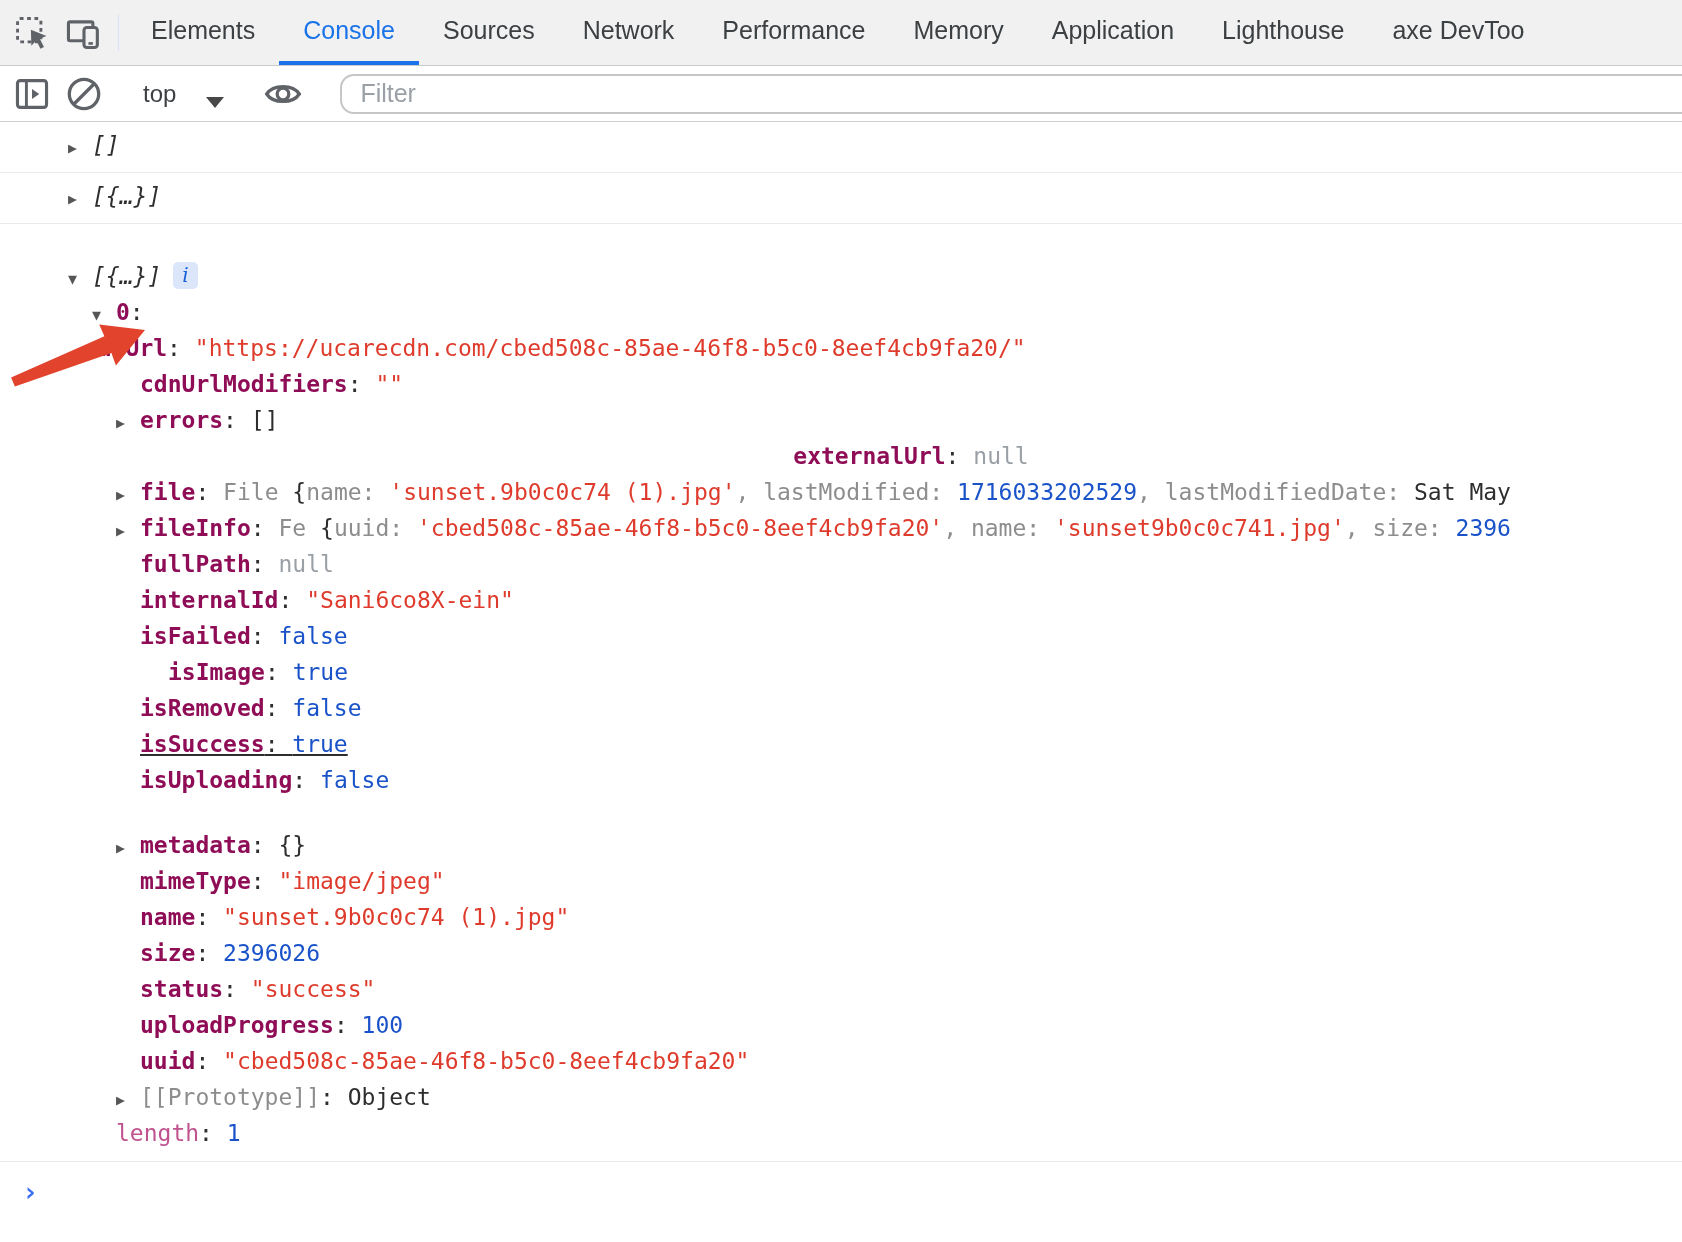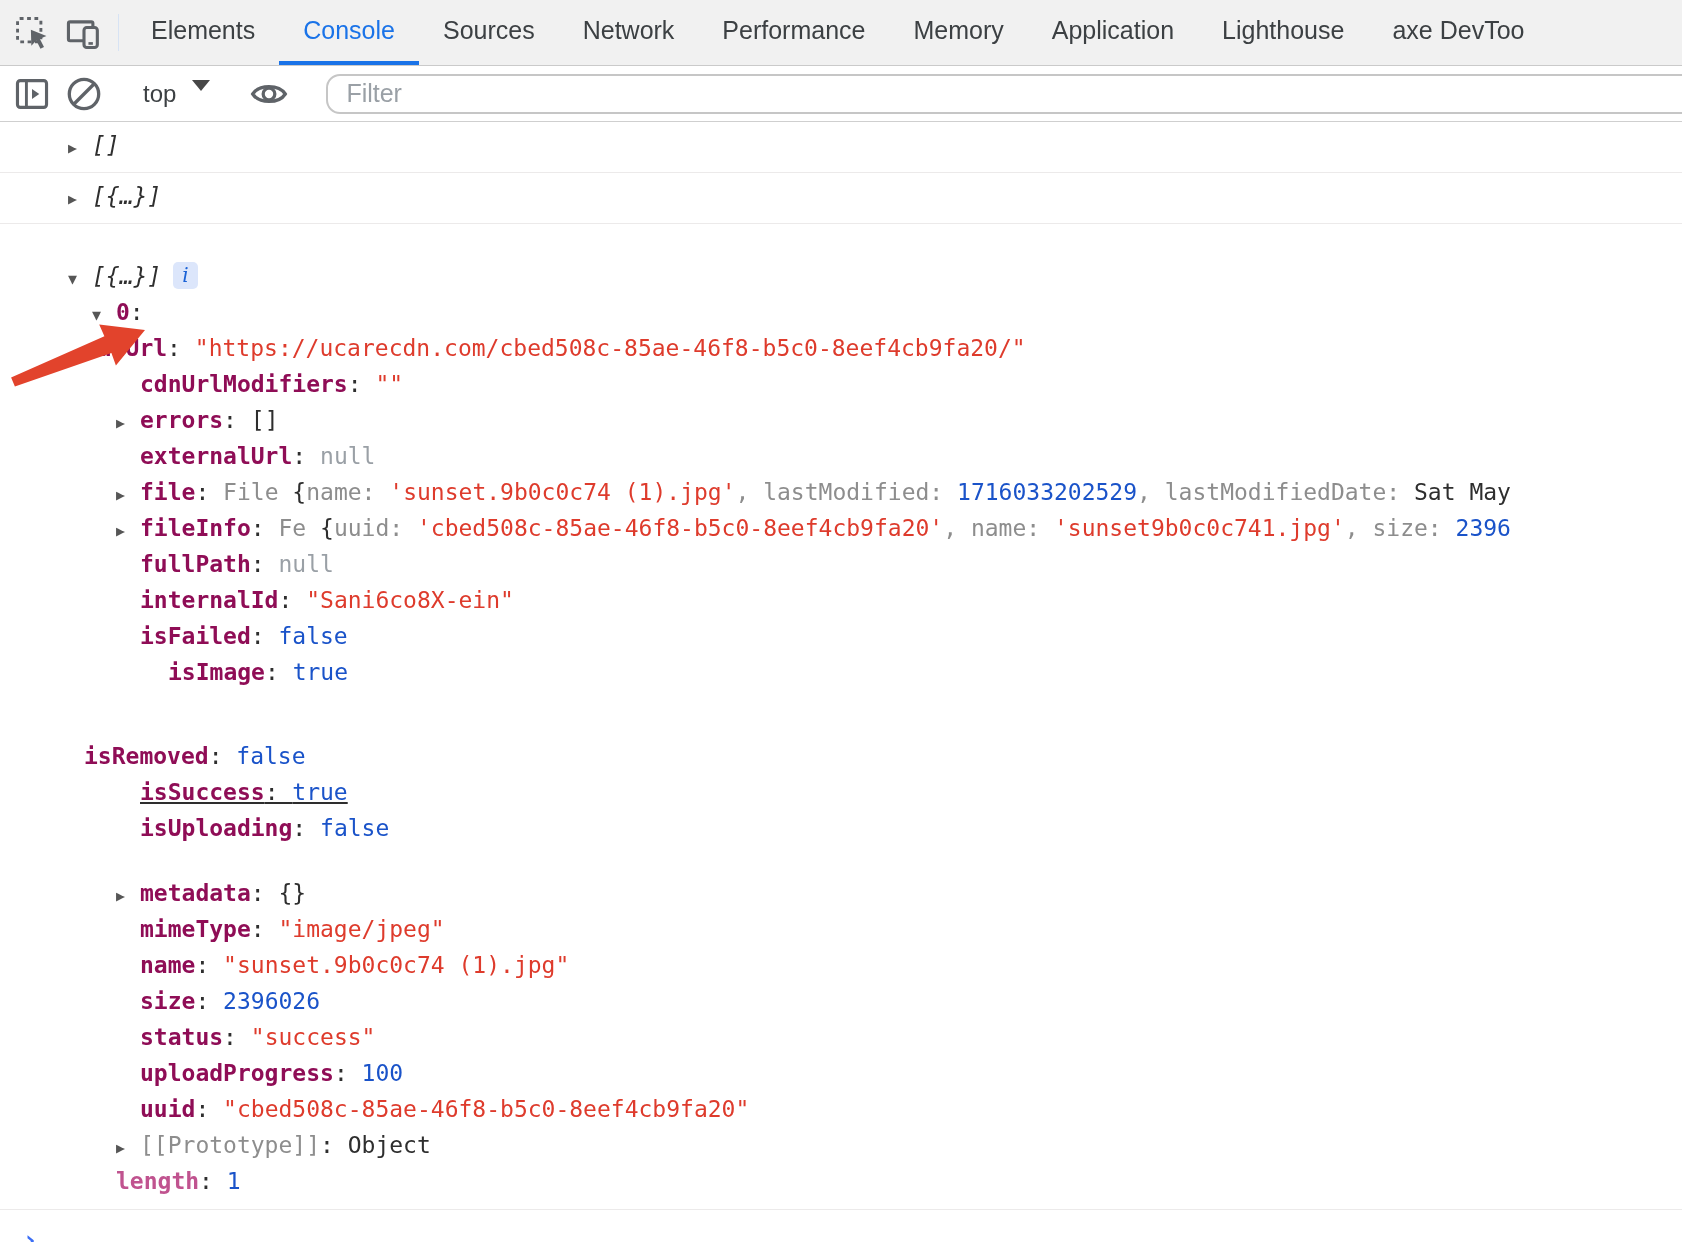--- a/index.html
+++ b/index.html
@@ -11,39 +11,39 @@
     display:flex; align-items:stretch; overflow:hidden; }
   .icon-btn { width:52px; display:flex; align-items:center; justify-content:center; cursor:pointer; }
   .vdiv { width:1px; background:#d7e3f4; margin:14px 8px; }
   .tab { display:flex; align-items:center; padding:0 24px; font-size:25px;
     color:var(--c-tab_text); border-bottom:4px solid transparent; white-space:nowrap; cursor:pointer; }
   .tab.active { color:var(--c-accent); border-bottom-color:var(--c-accent);text-align:right; }
 
   
   .toolbar2 { height:56px; background:#fff; border-bottom:1px solid #cfcfcf;
     display:flex; align-items:center; padding-left:6px; }
-  .ctx { display:flex; align-items:flex-start; gap:16px; padding:0 16px; font-size:24px; color:#3c4043; cursor:pointer; }
+  .ctx { display:flex; align-items:flex-end; gap:30px; padding:0 16px; font-size:24px; color:#3c4043; cursor:pointer; }
   .caret { width:0; height:0; border-left:9px solid transparent; border-right:9px solid transparent;
     border-top:11px solid #474747; }
   .filter-wrap { flex:1; margin:0 -16px 0 14px; }
   .filter-input { width:100%; height:40px; border:2px solid #c6c6c6; border-radius:14px;
     font-size:25px; padding:0 18px; color:#202124; outline:none; }
   .filter-input::placeholder { color:#9aa0a6; }
 
   
   .console-area { font-family:"DejaVu Sans Mono", monospace; font-size:23px; color:var(--c-dark); position:relative; }
   .entry { border-bottom:1px solid #eceaea; }
   .entry.simple .cline { line-height:47px; }
   .entry.expanded { padding:36px 0 8px 0; }
   .cline { line-height:33px; white-space:nowrap; overflow:hidden; }
   .tri { display:inline-block; width:24px; font-size:15px; color:#565656; cursor:pointer; }
   .tri.spacer { visibility:hidden; }
   .seg-preview { font-style:italic; color:var(--c-dark); }
   .seg-key  { color:var(--c-key); font-weight:bold; }
-  .seg-keydim { color:var(--c-keydim); font-weight:bold; }
+  .seg-keydim { color:var(--c-keydim); font-weight:normal; }
   .seg-str  { color:var(--c-str); }
   .seg-num, .seg-bool { color:var(--c-num); }
   .seg-nullv { color:var(--c-nullv); }
   .seg-gray { color:var(--c-gray); }
   .seg-plain { color:var(--c-dark); }
   .badge { font-family:"DejaVu Serif", serif; font-style:italic; font-size:20px;
     background:var(--c-badge_bg); color:var(--c-badge_text); border-radius:5px;
     padding:0 9px; margin-left:12px; display:inline-block; line-height:27px; vertical-align:2px; cursor:pointer; }
 
   
@@ -124,28 +124,28 @@
     </div>
     <div class="entry simple">
       <div class="cline" style="padding-left: 68px;"><span class="tri">▶</span><span class="seg-preview">[{…}]</span></div>
     </div>
     <div class="entry expanded">
       <div class="cline" style="padding-left: 68px;"><span class="tri">▼</span><span class="seg-preview">[{…}]</span><span class="badge">i</span></div>
       <div class="cline" style="padding-left: 92px;"><span class="tri">▼</span><span class="seg-key">0</span><span class="seg-plain">: </span></div>
       <div class="cline" style="padding-left: 60px;"><span class="tri spacer">▶</span><span class="seg-key">cdnUrl</span><span class="seg-plain">: </span><span class="seg-str">"https://ucarecdn.com/cbed508c-85ae-46f8-b5c0-8eef4cb9fa20/"</span></div>
       <div class="cline" style="padding-left: 116px;"><span class="tri spacer">▶</span><span class="seg-key">cdnUrlModifiers</span><span class="seg-plain">: </span><span class="seg-str">""</span></div>
       <div class="cline" style="padding-left: 116px;"><span class="tri">▶</span><span class="seg-key">errors</span><span class="seg-plain">: </span><span class="seg-plain">[]</span></div>
-      <div class="cline" style="padding-left: 116px;"><span class="tri spacer">▶</span><span class="seg-key">externalUrl</span><span class="seg-plain">: </span><span class="seg-nullv">null</span></div>
+      <div class="cline" style="padding-left: 116px; text-align: center;"><span class="tri spacer">▶</span><span class="seg-key">externalUrl</span><span class="seg-plain">: </span><span class="seg-nullv">null</span></div>
       <div class="cline" style="padding-left: 116px;"><span class="tri">▶</span><span class="seg-key">file</span><span class="seg-plain">: </span><span class="seg-gray">File </span><span class="seg-plain">{</span><span class="seg-gray">name: </span><span class="seg-str">'sunset.9b0c0c74 (1).jpg'</span><span class="seg-gray">, lastModified: </span><span class="seg-num">1716033202529</span><span class="seg-gray">, lastModifiedDate: </span><span class="seg-plain">Sat May</span></div>
       <div class="cline" style="padding-left: 116px;"><span class="tri">▶</span><span class="seg-key">fileInfo</span><span class="seg-plain">: </span><span class="seg-gray">Fe </span><span class="seg-plain">{</span><span class="seg-gray">uuid: </span><span class="seg-str">'cbed508c-85ae-46f8-b5c0-8eef4cb9fa20'</span><span class="seg-gray">, name: </span><span class="seg-str">'sunset9b0c0c741.jpg'</span><span class="seg-gray">, size: </span><span class="seg-num">2396</span></div>
       <div class="cline" style="padding-left: 116px;"><span class="tri spacer">▶</span><span class="seg-key">fullPath</span><span class="seg-plain">: </span><span class="seg-nullv">null</span></div>
       <div class="cline" style="padding-left: 116px;"><span class="tri spacer">▶</span><span class="seg-key">internalId</span><span class="seg-plain">: </span><span class="seg-str">"Sani6co8X-ein"</span></div>
       <div class="cline" style="padding-left: 116px;"><span class="tri spacer">▶</span><span class="seg-key">isFailed</span><span class="seg-plain">: </span><span class="seg-bool">false</span></div>
       <div class="cline" style="padding-left: 116px; margin-left: 28px;"><span class="tri spacer">▶</span><span class="seg-key">isImage</span><span class="seg-plain">: </span><span class="seg-bool">true</span></div>
-      <div class="cline" style="padding-left: 60px; margin-top: 48px;"><span class="tri spacer">▶</span><span class="seg-key">isRemoved</span><span class="seg-plain">: </span><span class="seg-bool">false</span></div>
+      <div class="cline" style="padding-left: 116px;"><span class="tri spacer">▶</span><span class="seg-key">isRemoved</span><span class="seg-plain">: </span><span class="seg-bool">false</span></div>
       <div class="cline" style="padding-left: 116px; text-decoration: underline;"><span class="tri spacer">▶</span><span class="seg-key">isSuccess</span><span class="seg-plain">: </span><span class="seg-bool">true</span></div>
       <div class="cline" style="padding-left: 116px;"><span class="tri spacer">▶</span><span class="seg-key">isUploading</span><span class="seg-plain">: </span><span class="seg-bool">false</span></div>
       <div class="cline" style="padding-left: 116px; margin-top: 29px;"><span class="tri">▶</span><span class="seg-key">metadata</span><span class="seg-plain">: </span><span class="seg-plain">{}</span></div>
       <div class="cline" style="padding-left: 116px;"><span class="tri spacer">▶</span><span class="seg-key">mimeType</span><span class="seg-plain">: </span><span class="seg-str">"image/jpeg"</span></div>
       <div class="cline" style="padding-left: 116px;"><span class="tri spacer">▶</span><span class="seg-key">name</span><span class="seg-plain">: </span><span class="seg-str">"sunset.9b0c0c74 (1).jpg"</span></div>
       <div class="cline" style="padding-left: 116px;"><span class="tri spacer">▶</span><span class="seg-key">size</span><span class="seg-plain">: </span><span class="seg-num">2396026</span></div>
       <div class="cline" style="padding-left: 116px;"><span class="tri spacer">▶</span><span class="seg-key">status</span><span class="seg-plain">: </span><span class="seg-str">"success"</span></div>
       <div class="cline" style="padding-left: 116px;"><span class="tri spacer">▶</span><span class="seg-key">uploadProgress</span><span class="seg-plain">: </span><span class="seg-num">100</span></div>
       <div class="cline" style="padding-left: 116px;"><span class="tri spacer">▶</span><span class="seg-key">uuid</span><span class="seg-plain">: </span><span class="seg-str">"cbed508c-85ae-46f8-b5c0-8eef4cb9fa20"</span></div>
       <div class="cline" style="padding-left: 116px;"><span class="tri">▶</span><span class="seg-gray">[[Prototype]]</span><span class="seg-plain">: </span><span class="seg-plain">Object</span></div>

